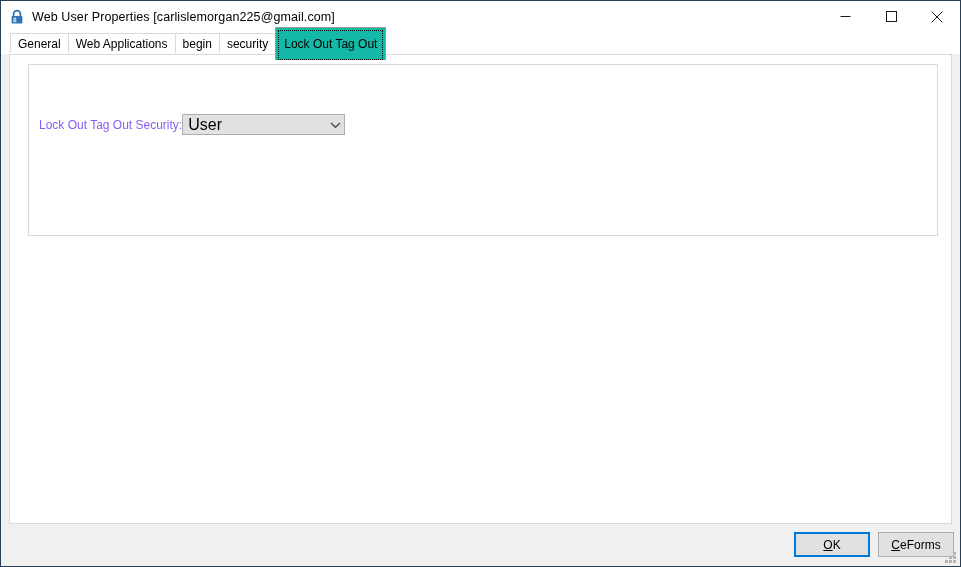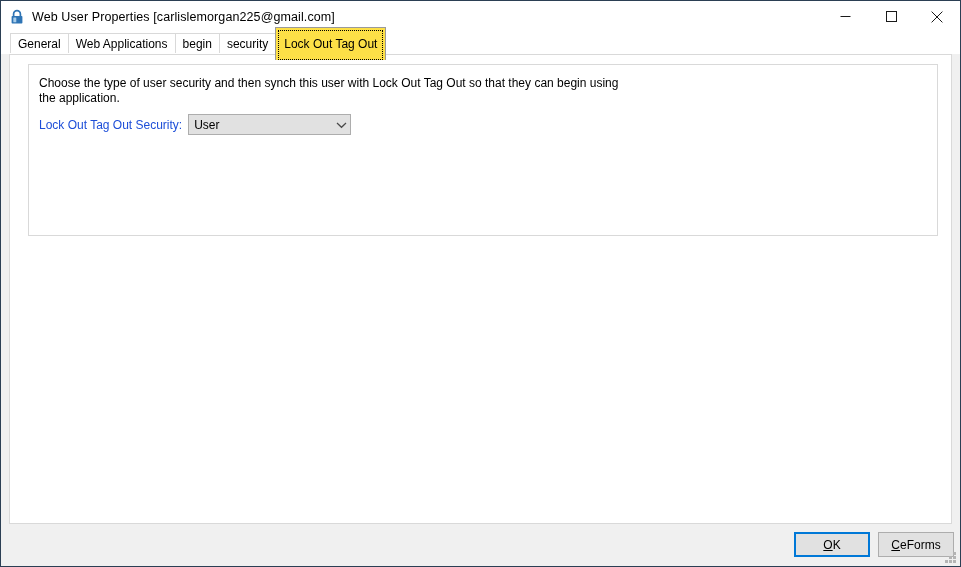--- a/index.html
+++ b/index.html
@@ -89,21 +89,21 @@
     font-size: 12px;
     color: #000000;
     display: flex;
     align-items: center;
     padding: 0 7px;
     margin-right: -1px;
     white-space: nowrap;
     position: relative;
   }
   .tab.selected {
-    background: #fde047;
+    background: #14b8a6;
     border: 1px solid #9a9a9a;
     border-bottom: none;
     height: 22px;
     z-index: 3;
     padding: 16px 8px;
   }
   .tab.selected .tab-focus {
     position: absolute;
     left: 2px; right: 2px; top: 2px; bottom: 0px;
     border: 1px dotted #000000;
@@ -143,36 +143,35 @@
   }
   .gb-row {
     position: absolute;
     left: 10px;
     top: 49px;
     display: flex;
     align-items: center;
   }
   .gb-label {
     font-size: 12px;
-    color: #1d4ed8;
-    margin-right: 6px;
+    color: #8b5cf6;
     white-space: nowrap;
   }
   .combobox {
     width: 163px;
     height: 21px;
     box-sizing: border-box;
     border: 1px solid #adadad;
     background: #e1e1e1;
     display: flex;
     align-items: center;
     position: relative;
   }
   .combo-value {
-    font-size: 12px;
+    font-size: 16px;
     color: #000000;
     padding-left: 5px;
     flex: 1 1 auto;
     white-space: nowrap;
     overflow: hidden;
   }
   .combo-arrow {
     width: 17px;
     height: 19px;
     display: flex;
@@ -277,21 +276,20 @@
     </div>
     <div class="tab selected">
       <span>Lock Out Tag Out</span>
       <span class="tab-focus"></span>
     </div>
   </div>
 
   <div class="tabpage">
 
     <div class="groupbox">
-      <div class="gb-desc">Choose the type of user security and then synch this user with Lock Out Tag Out so that they can begin using the application.</div>
 
       <div class="gb-row">
         <span class="gb-label">Lock Out Tag Out Security:</span>
         <div class="combobox">
           <span class="combo-value">User</span>
           <span class="combo-arrow">
             <svg width="11" height="8" viewBox="0 0 11 8">
               <path d="M1 2 L5.5 6.3 L10 2" fill="none" stroke="#4a4a4a" stroke-width="1.2"></path>
             </svg>
           </span>

